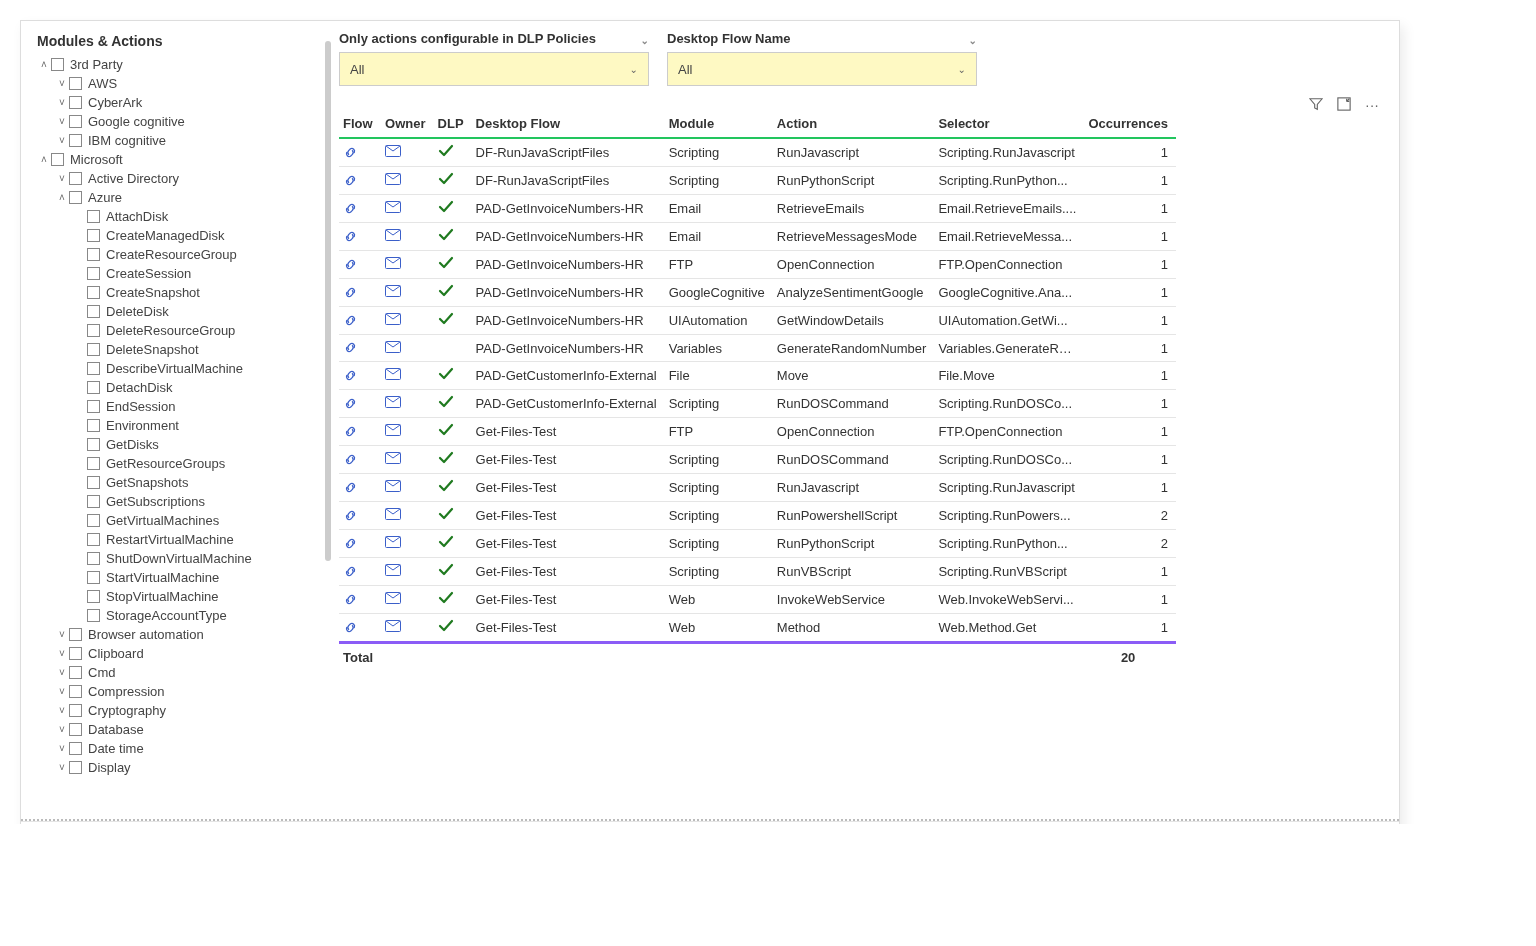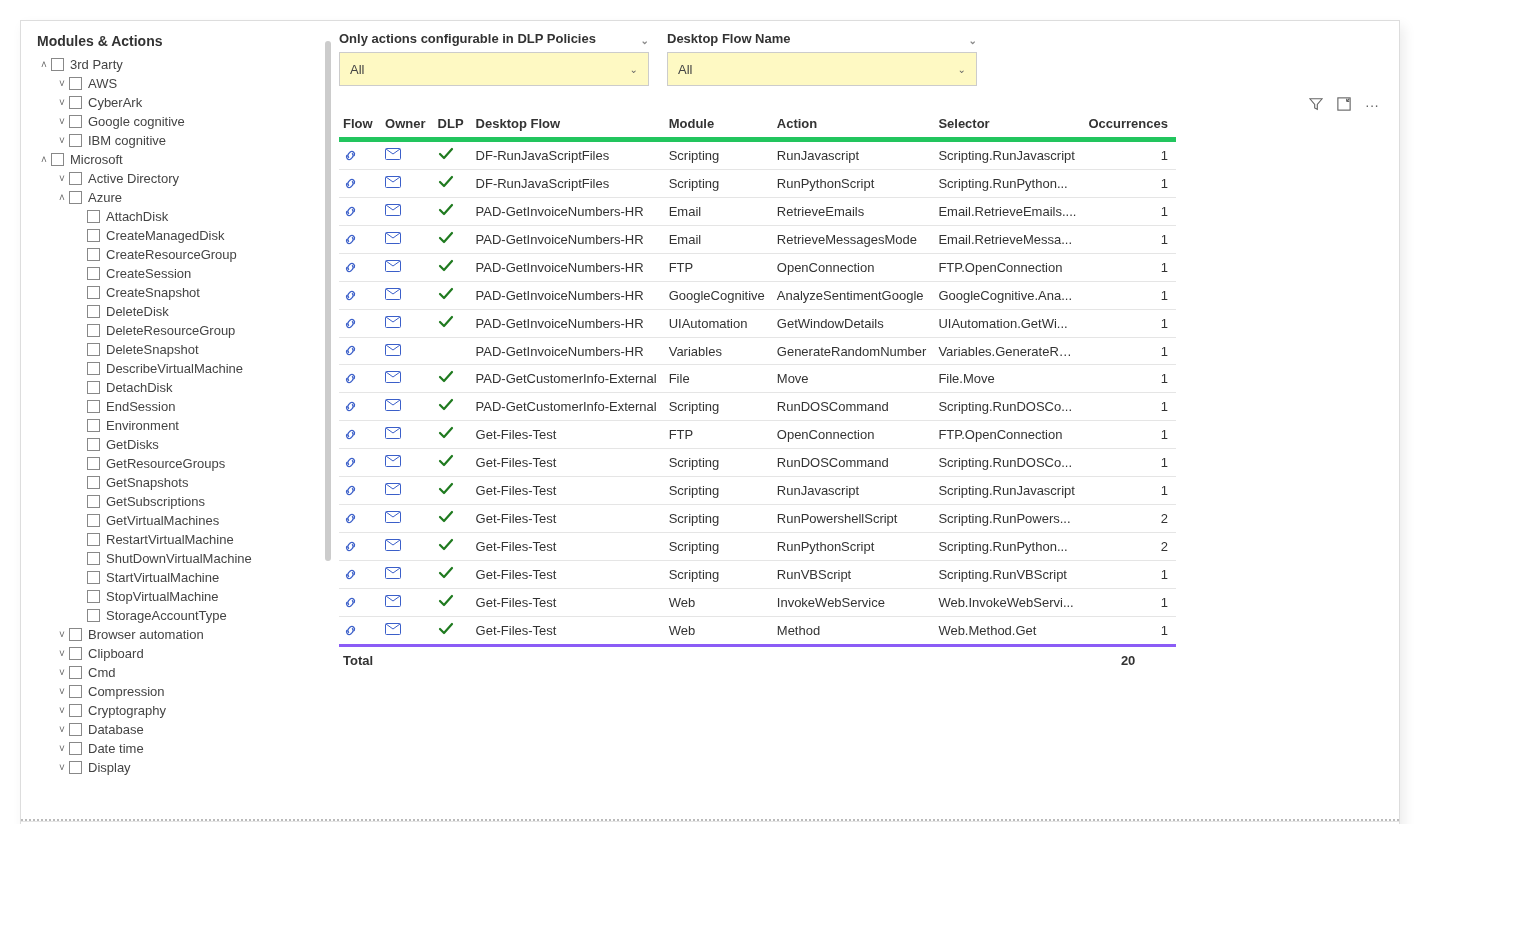--- a/index.html
+++ b/index.html
@@ -124,21 +124,21 @@
     overflow:hidden;
   }
   table.grid {
     border-collapse: collapse;
     width: 820px;
     font-size:13px;
   }
   table.grid th {
     text-align:left;
     font-weight:700;
-    border-bottom:5px solid #22c55e;
+    border-bottom:2px solid #22c55e;
     padding:6px 8px 6px 4px;
     font-size:13px;
   }
   table.grid th.right, table.grid td.right { text-align:right; }
   table.grid td {
     border-bottom:1px solid #e5e5e5;
     padding:4px 8px 4px 4px;
     height:27px;
     vertical-align:middle;
     white-space:nowrap;

